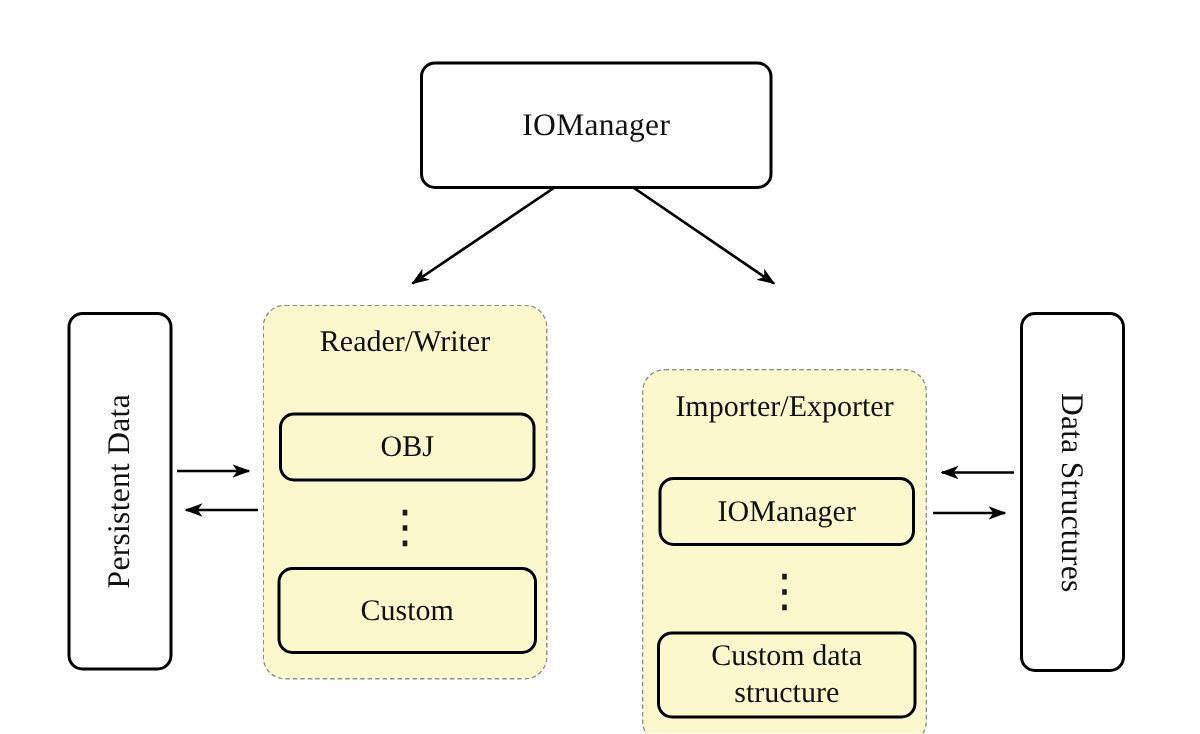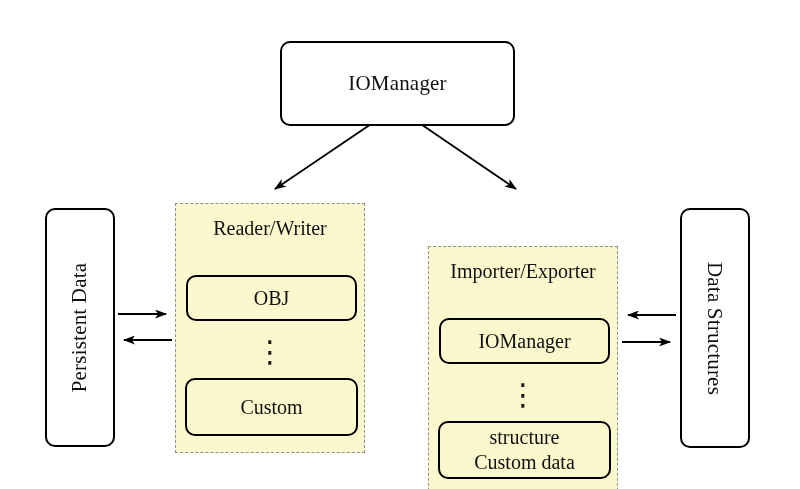--- a/index.html
+++ b/index.html
@@ -45,21 +45,21 @@
   .vtext.cw  { transform: rotate(90deg); }
 
   
   .group {
     position: absolute;
     top: 203px;
     width: 190px;
     height: 250px;
     background: #FCF8CD;
     border: 1.6px dashed #8f8f8f;
-    border-radius: 0;
+    border-radius: 15px;
   }
   .group-left  { left: 175px; }
   .group-right { left: 428px; margin-top: 43px; }
 
   .group-label {
     position: absolute;
     left: 0; top: 13px;
     width: 100%;
     text-align: center;
     font-size: 20px;
@@ -132,18 +132,18 @@
     </div>
   </div>
 
   <div class="group group-right">
     <div class="group-label">Importer/Exporter</div>
     <div class="item item-top">
       <span>IOManager</span>
     </div>
     <div class="dots">⋮</div>
     <div class="item item-bottom">
+      <span>Custom data</span>
       <span>structure</span>
-      <span>Custom data</span>
     </div>
   </div>
 
 </div>
 
 </body></html>

